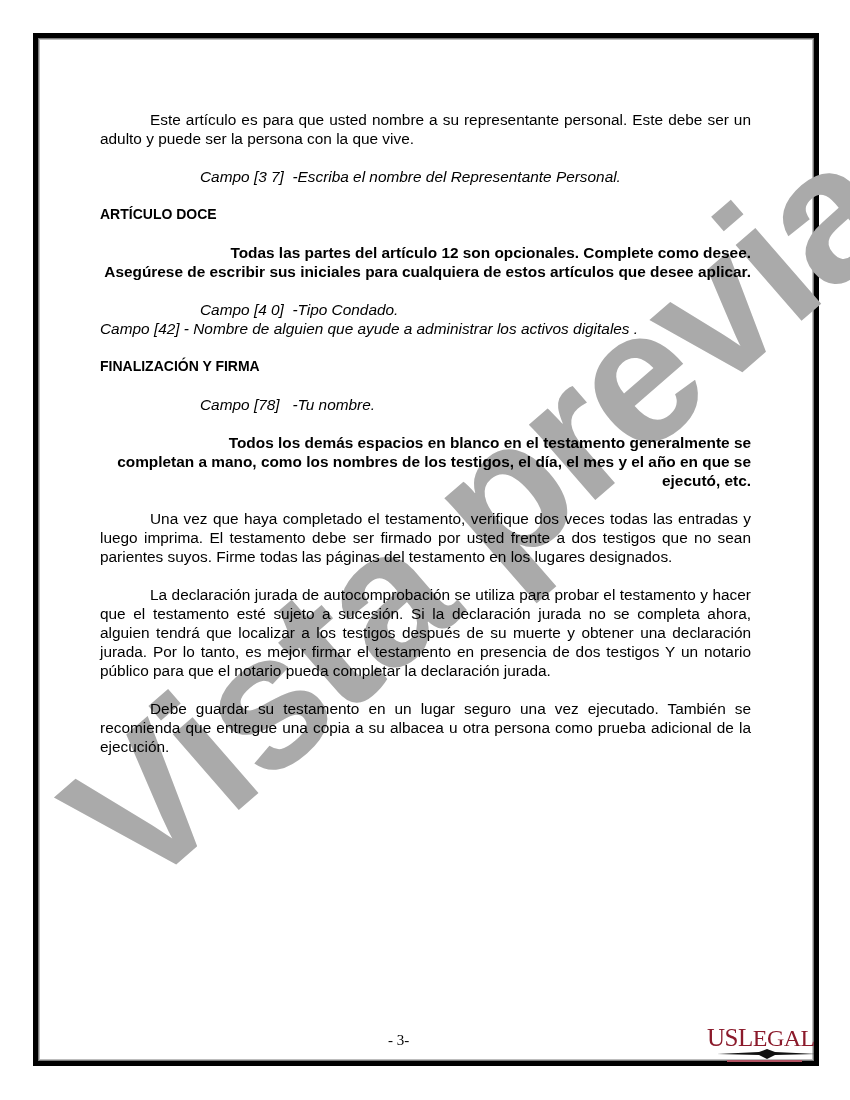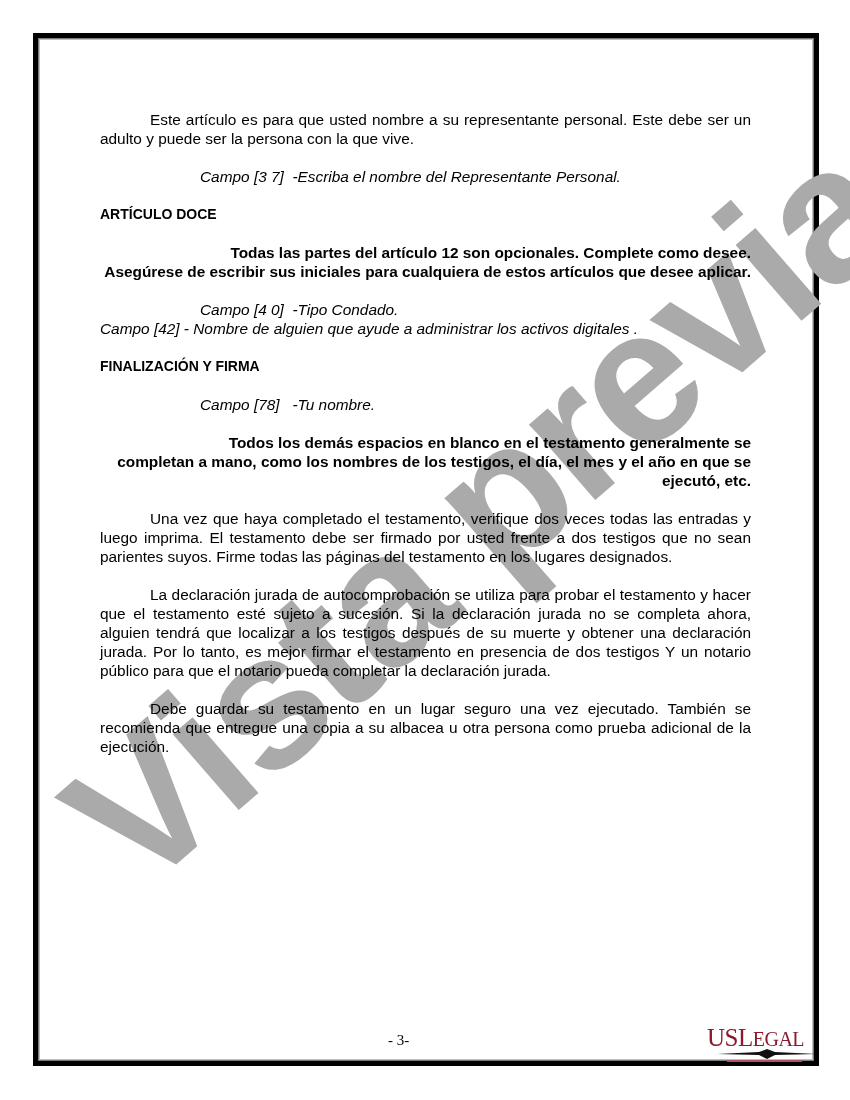--- a/index.html
+++ b/index.html
@@ -88,21 +88,21 @@
       height: 40px;
       z-index: 3;
     }
     .logo-text {
       font-family: "Liberation Serif", serif;
       font-size: 25px;
       line-height: 26px;
       color: #8b1a2b;
       letter-spacing: -0.5px;
     }
-    .logo-text .small { font-size: 20px; }
+    .logo-text .small { font-size: 24px; }
     .logo-wings {
       position: absolute;
       left: 10px;
       top: 24px;
       width: 100px;
       height: 10px;
     }
     .logo-tag {
       position: absolute;
       left: 20px;

